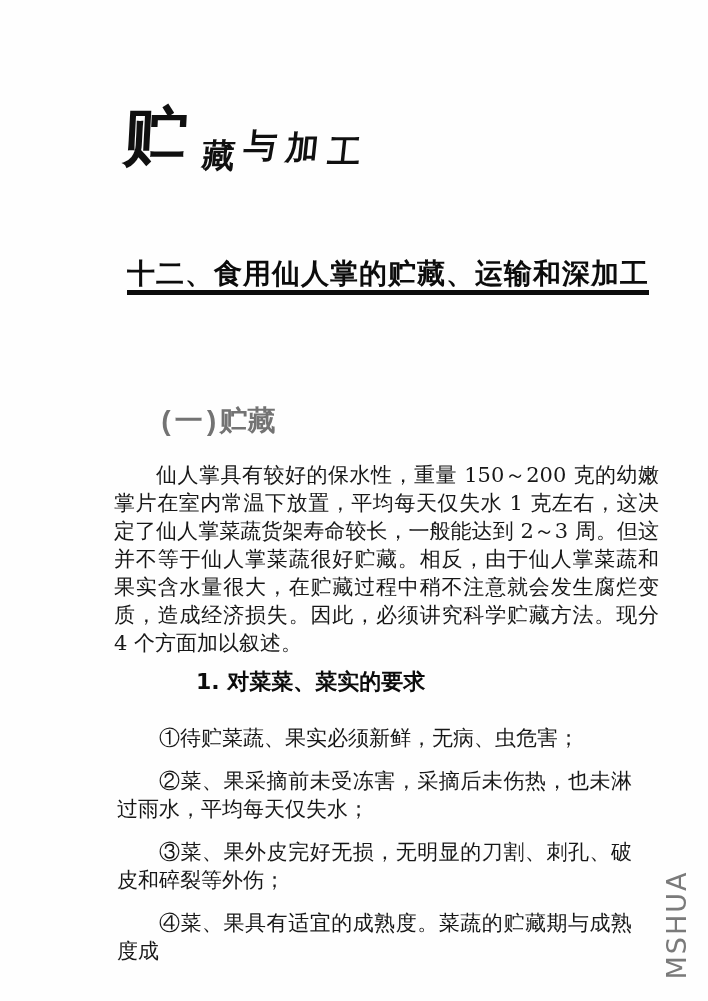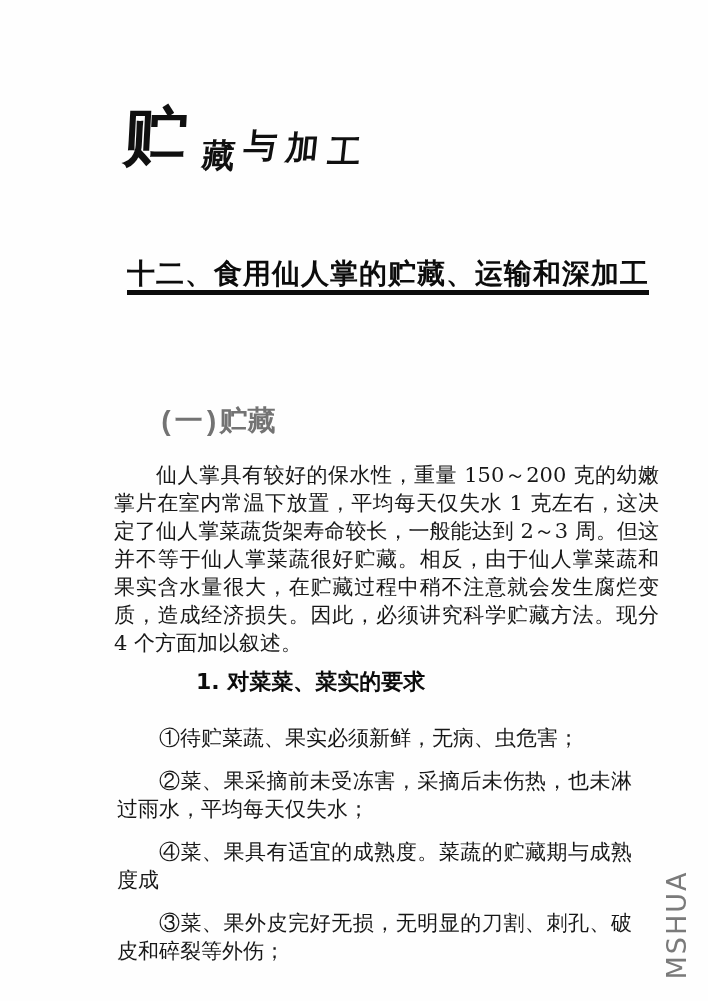--- a/index.html
+++ b/index.html
@@ -154,19 +154,19 @@
 
   <div class="sec-heading">(一)贮藏</div>
 
   <div class="body-par">仙人掌具有较好的保水性，重量 150～200 克的幼嫩掌片在室内常温下放置，平均每天仅失水 1 克左右，这决定了仙人掌菜蔬货架寿命较长，一般能达到 2～3 周。但这并不等于仙人掌菜蔬很好贮藏。相反，由于仙人掌菜蔬和果实含水量很大，在贮藏过程中稍不注意就会发生腐烂变质，造成经济损失。因此，必须讲究科学贮藏方法。现分 4 个方面加以叙述。</div>
 
   <div class="sub-heading">1. 对菜菜、菜实的要求</div>
 
   <div class="items">
     <p>①待贮菜蔬、果实必须新鲜，无病、虫危害；</p>
     <p>②菜、果采摘前未受冻害，采摘后未伤热，也未淋过雨水，平均每天仅失水；</p>
+    <p>③菜、果外皮完好无损，无明显的刀割、刺孔、破皮和碎裂等外伤；</p>
     <p>④菜、果具有适宜的成熟度。菜蔬的贮藏期与成熟度成</p>
-    <p>③菜、果外皮完好无损，无明显的刀割、刺孔、破皮和碎裂等外伤；</p>
   </div>
 
   <div class="watermark" style="color: rgb(122, 122, 122);">MSHUA</div>
 
 </div>
 
 </body></html>

